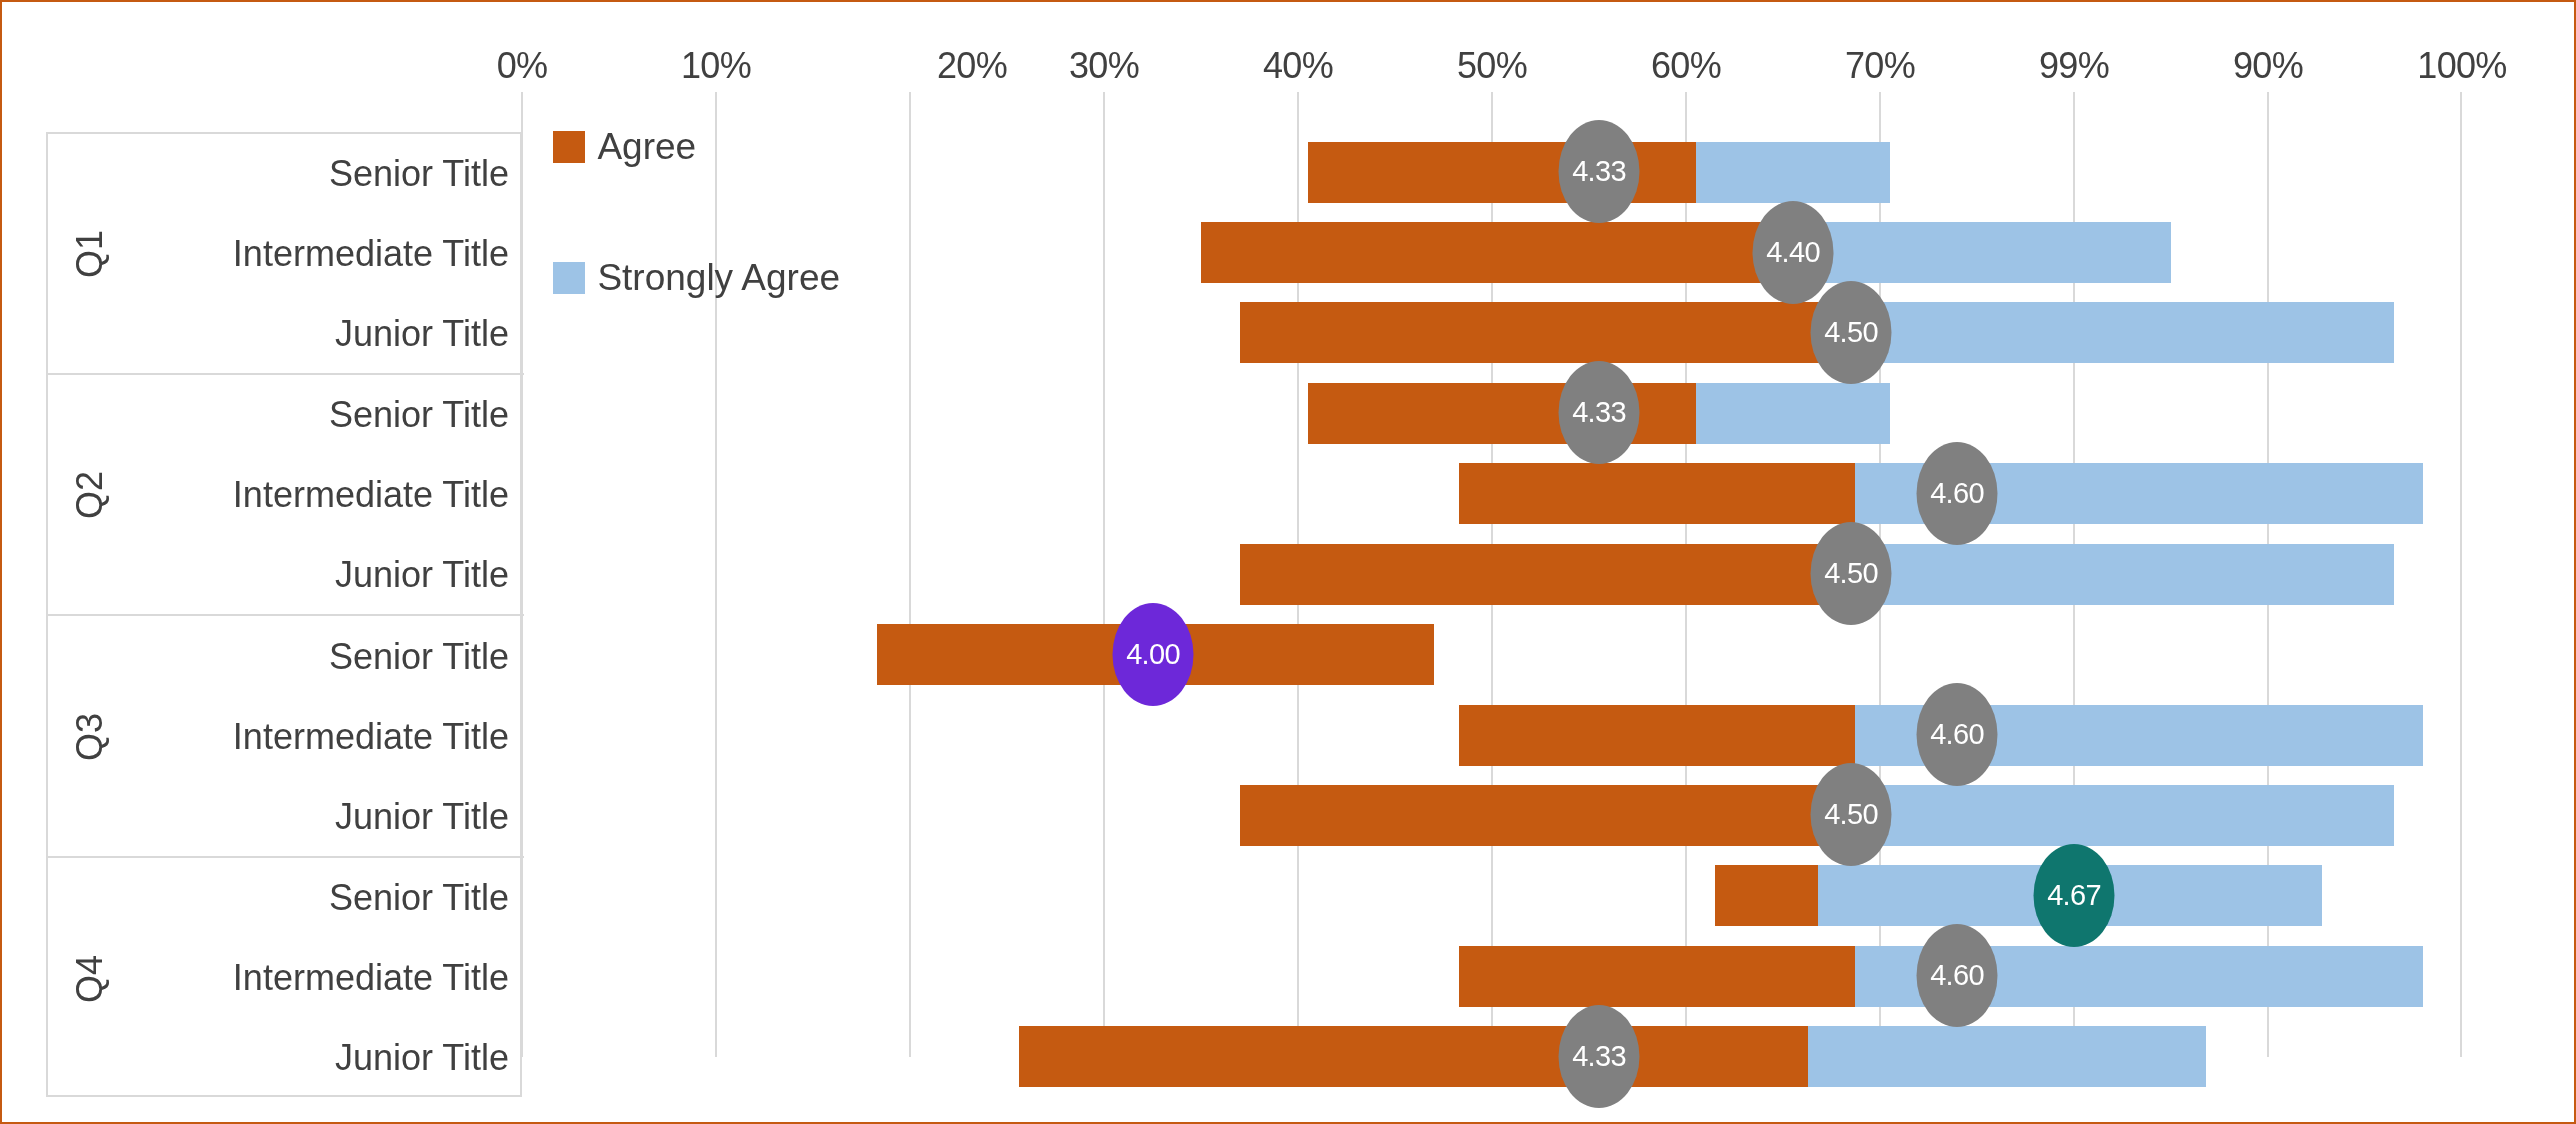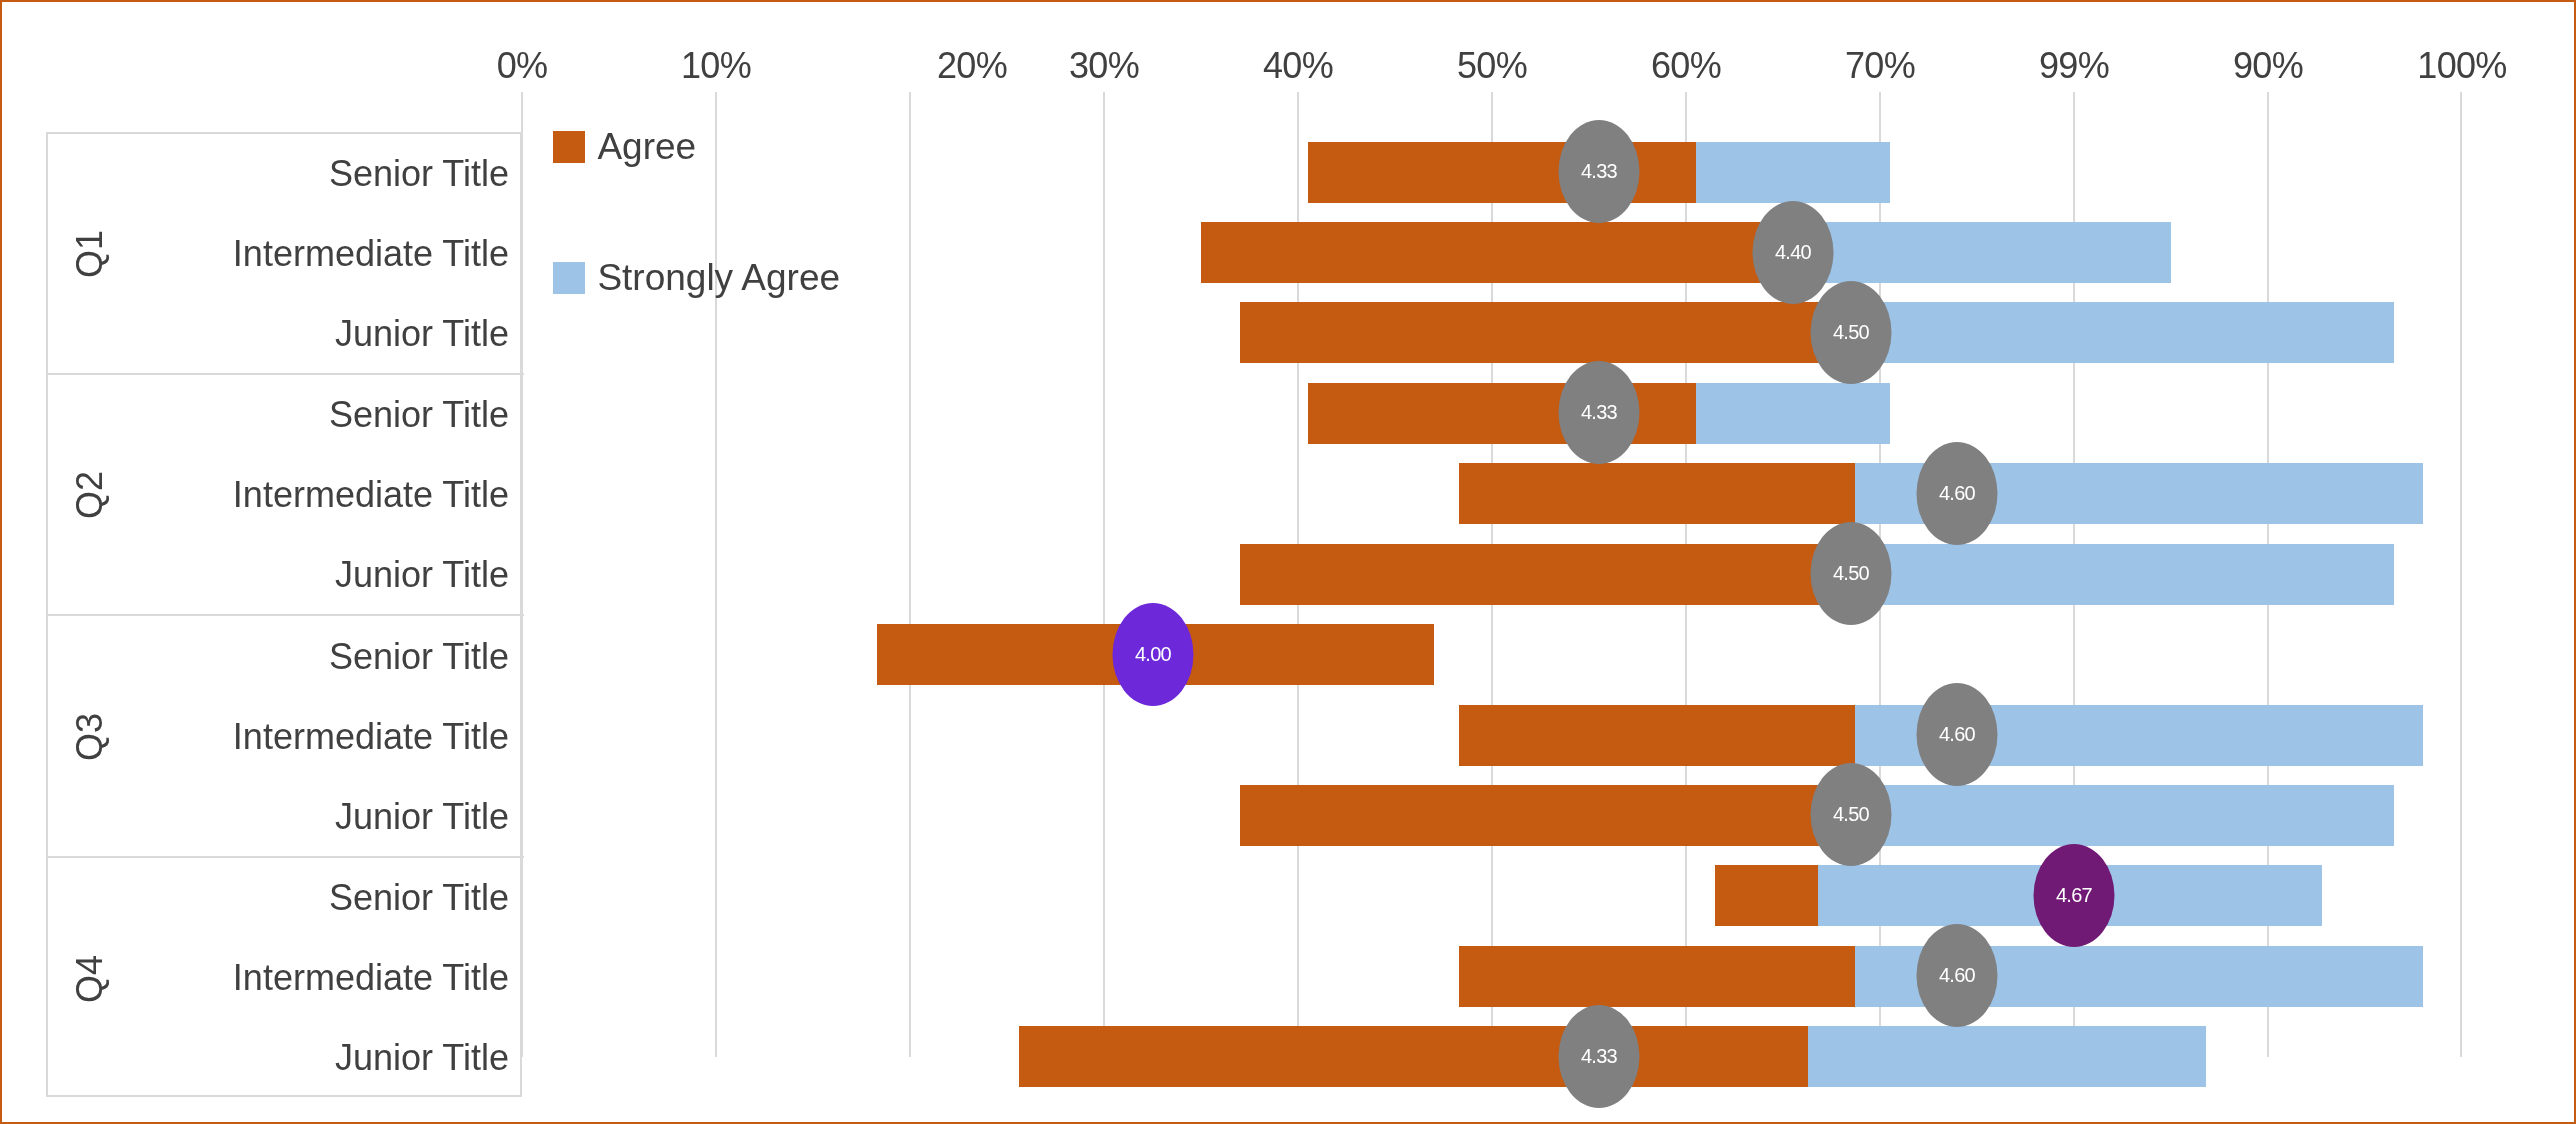--- a/index.html
+++ b/index.html
@@ -114,21 +114,21 @@
     position: absolute;
     width: 81px;
     height: 103px;
     border-radius: 50%;
     background: #808080;
     transform: translateX(-50%);
     display: flex;
     align-items: center;
     justify-content: center;
     color: #ffffff;
-    font-size: 20px;
+    font-size: 29px;
     letter-spacing: -0.7px;
   }
 
   
   #legend {
     position: absolute;
     left: 551px;
     top: 124px;
   }
   .legend-item {
@@ -231,21 +231,21 @@
     <div id="markers">
         <div class="marker" style="left: 1597px; top: 118px; background: rgb(128, 128, 128);">4.33</div>
         <div class="marker" style="left: 1791px; top: 199px; background: rgb(128, 128, 128);">4.40</div>
         <div class="marker" style="left: 1849px; top: 279px; background: rgb(128, 128, 128);">4.50</div>
         <div class="marker" style="left: 1597px; top: 359px; background: rgb(128, 128, 128);">4.33</div>
         <div class="marker" style="left: 1955px; top: 440px; background: rgb(128, 128, 128);">4.60</div>
         <div class="marker" style="left: 1849px; top: 520px; background: rgb(128, 128, 128);">4.50</div>
         <div class="marker" style="left: 1151px; top: 601px; background: #6d28d9;">4.00</div>
         <div class="marker" style="left: 1955px; top: 681px; background: rgb(128, 128, 128);">4.60</div>
         <div class="marker" style="left: 1849px; top: 761px; background: rgb(128, 128, 128);">4.50</div>
-        <div class="marker" style="left: 2072px; top: 842px; background: #701a75;">4.67</div>
+        <div class="marker" style="left: 2072px; top: 842px; background: #0f766e;">4.67</div>
         <div class="marker" style="left: 1955px; top: 922px; background: rgb(128, 128, 128);">4.60</div>
         <div class="marker" style="left: 1597px; top: 1003px; background: rgb(128, 128, 128);">4.33</div>
       </div>
   </div>
 
   <div id="cat-panel">
       <div class="group-block" style="top: 0px; height: 241px;">
         <div class="group-label">
           <span>Q1</span>
         </div>

